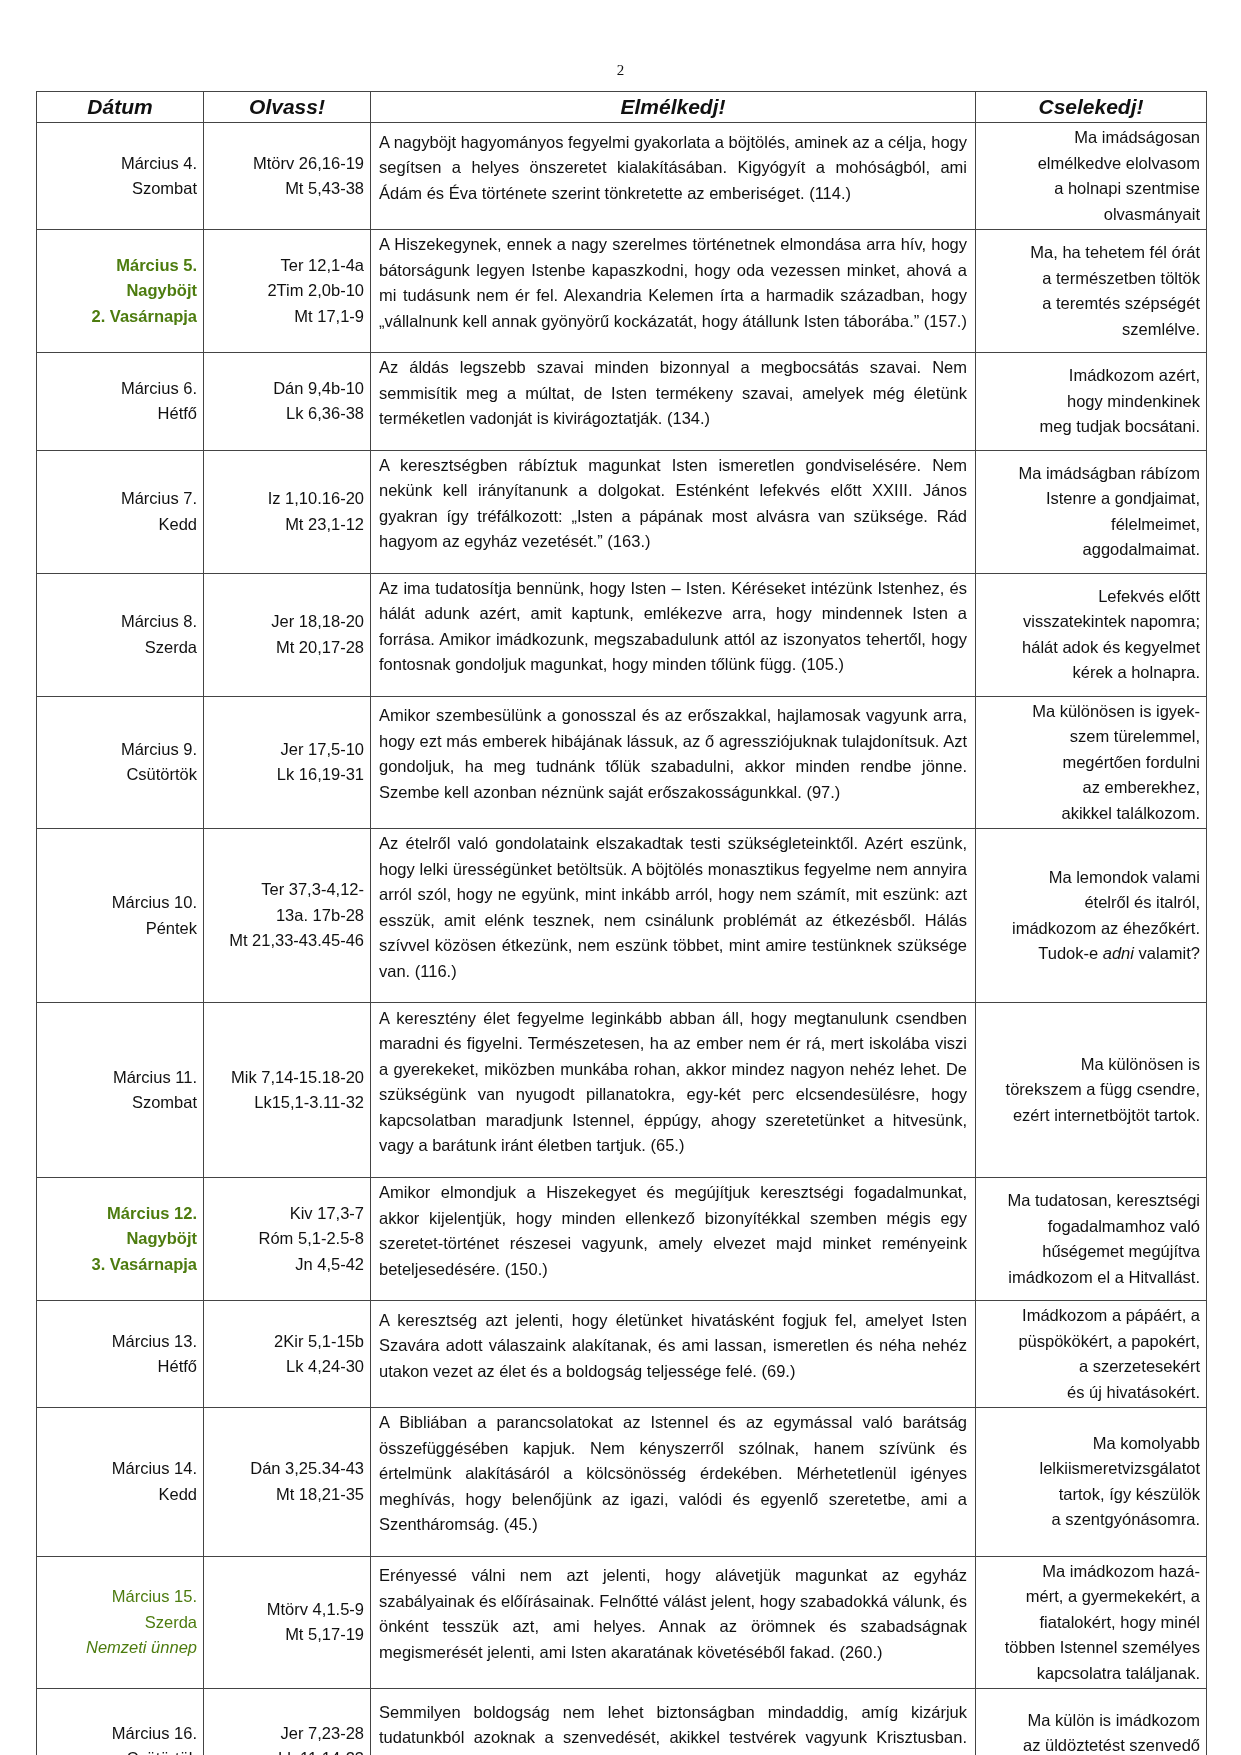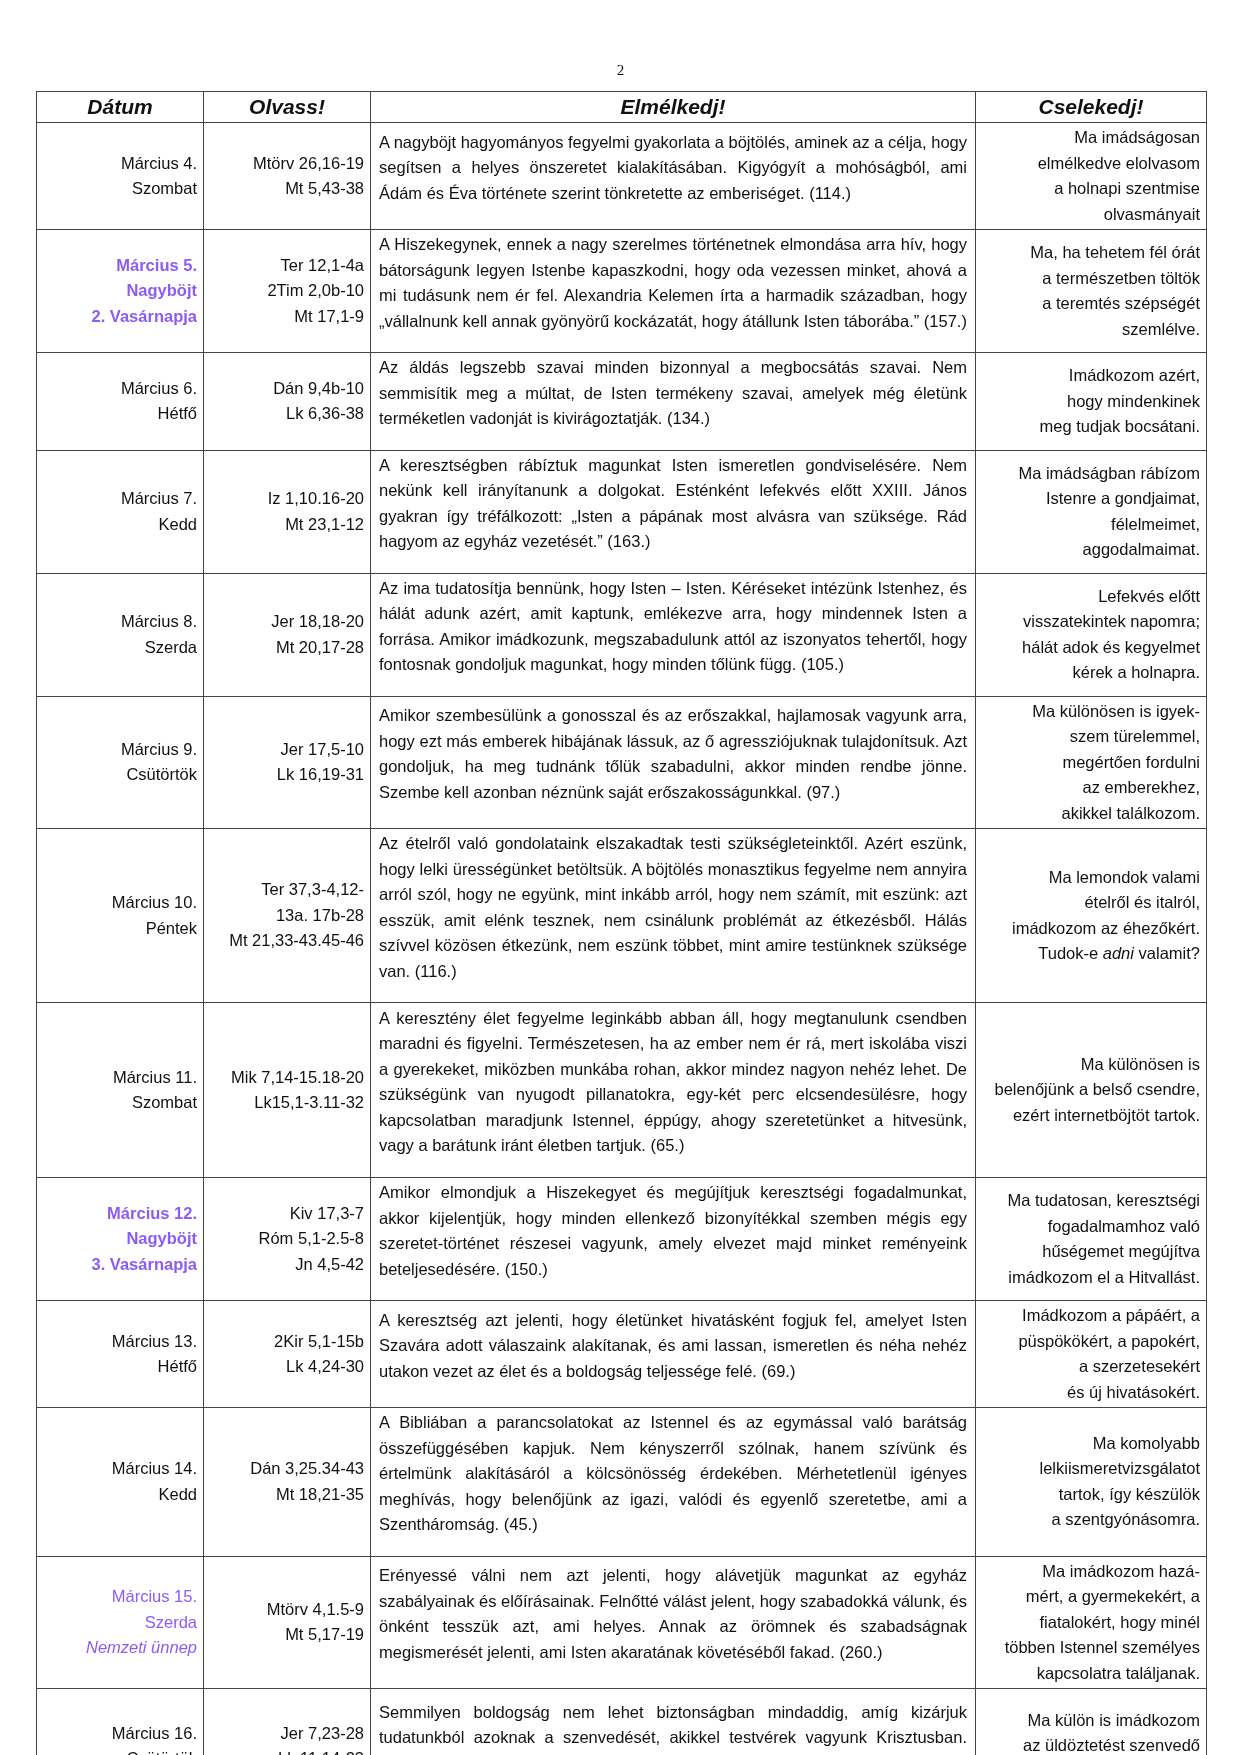--- a/index.html
+++ b/index.html
@@ -5,21 +5,21 @@
   html, body { margin:0; padding:0; background:#fff; }
   body { width:1241px; height:1755px; position:relative; font-family:"Liberation Sans", sans-serif; color:#111; }
   .pagenum { position:absolute; top:62px; left:0; width:1241px; text-align:center; font-family:"Liberation Serif", serif; font-size:15px; }
   table { position:absolute; top:91px; left:36px; width:1170px; border-collapse:collapse; table-layout:fixed; }
   col.c1 { width:167px; } col.c2 { width:167px; } col.c3 { width:605px; } col.c4 { width:231px; }
   th, td { border:1.5px solid #444; vertical-align:middle; }
   th { font-style:italic; font-weight:bold; font-size:21px; height:30px; text-align:center; padding:0; }
   td { font-size:16.5px; line-height:25.5px; padding:2px 6px; }
   td.date, td.read, td.act { text-align:right; }
   td.text { text-align:justify; padding:2px 8px 18px 8px; }
-  td.date.red { color:#8b5cf6; }
+  td.date.red { color:#4d7c0f; }
   td.date.red.bold { font-weight:bold; }
   .line { display:block; }
   .it { font-style:italic; }
 </style>
 </head>
 <body>
 
 <div class="pagenum">2</div>
 
 <table>
@@ -165,21 +165,21 @@
           <span class="line">Március 11.</span>
           <span class="line">Szombat</span>
         </td>
         <td class="read">
           <span class="line">Mik 7,14-15.18-20</span>
           <span class="line">Lk15,1-3.11-32</span>
         </td>
         <td class="text">A keresztény élet fegyelme leginkább abban áll, hogy megtanulunk csendben maradni és figyelni. Természetesen, ha az ember nem ér rá, mert iskolába viszi a gyerekeket, miközben munkába rohan, akkor mindez nagyon nehéz lehet. De szükségünk van nyugodt pillanatokra, egy-két perc elcsendesülésre, hogy kapcsolatban maradjunk Istennel, éppúgy, ahogy szeretetünket a hitvesünk, vagy a barátunk iránt életben tartjuk. (65.)</td>
         <td class="act">
           <span class="line">Ma különösen is</span>
-          <span class="line">belenőjünk a belső csendre,</span>
+          <span class="line">törekszem a függ csendre,</span>
           <span class="line">ezért internetböjtöt tartok.</span>
         </td>
       </tr>
       <tr style="height: 85px;">
         <td class="date red bold">
           <span class="line">Március 12.</span>
           <span class="line">Nagyböjt</span>
           <span class="line">3. Vasárnapja</span>
         </td>
         <td class="read">

